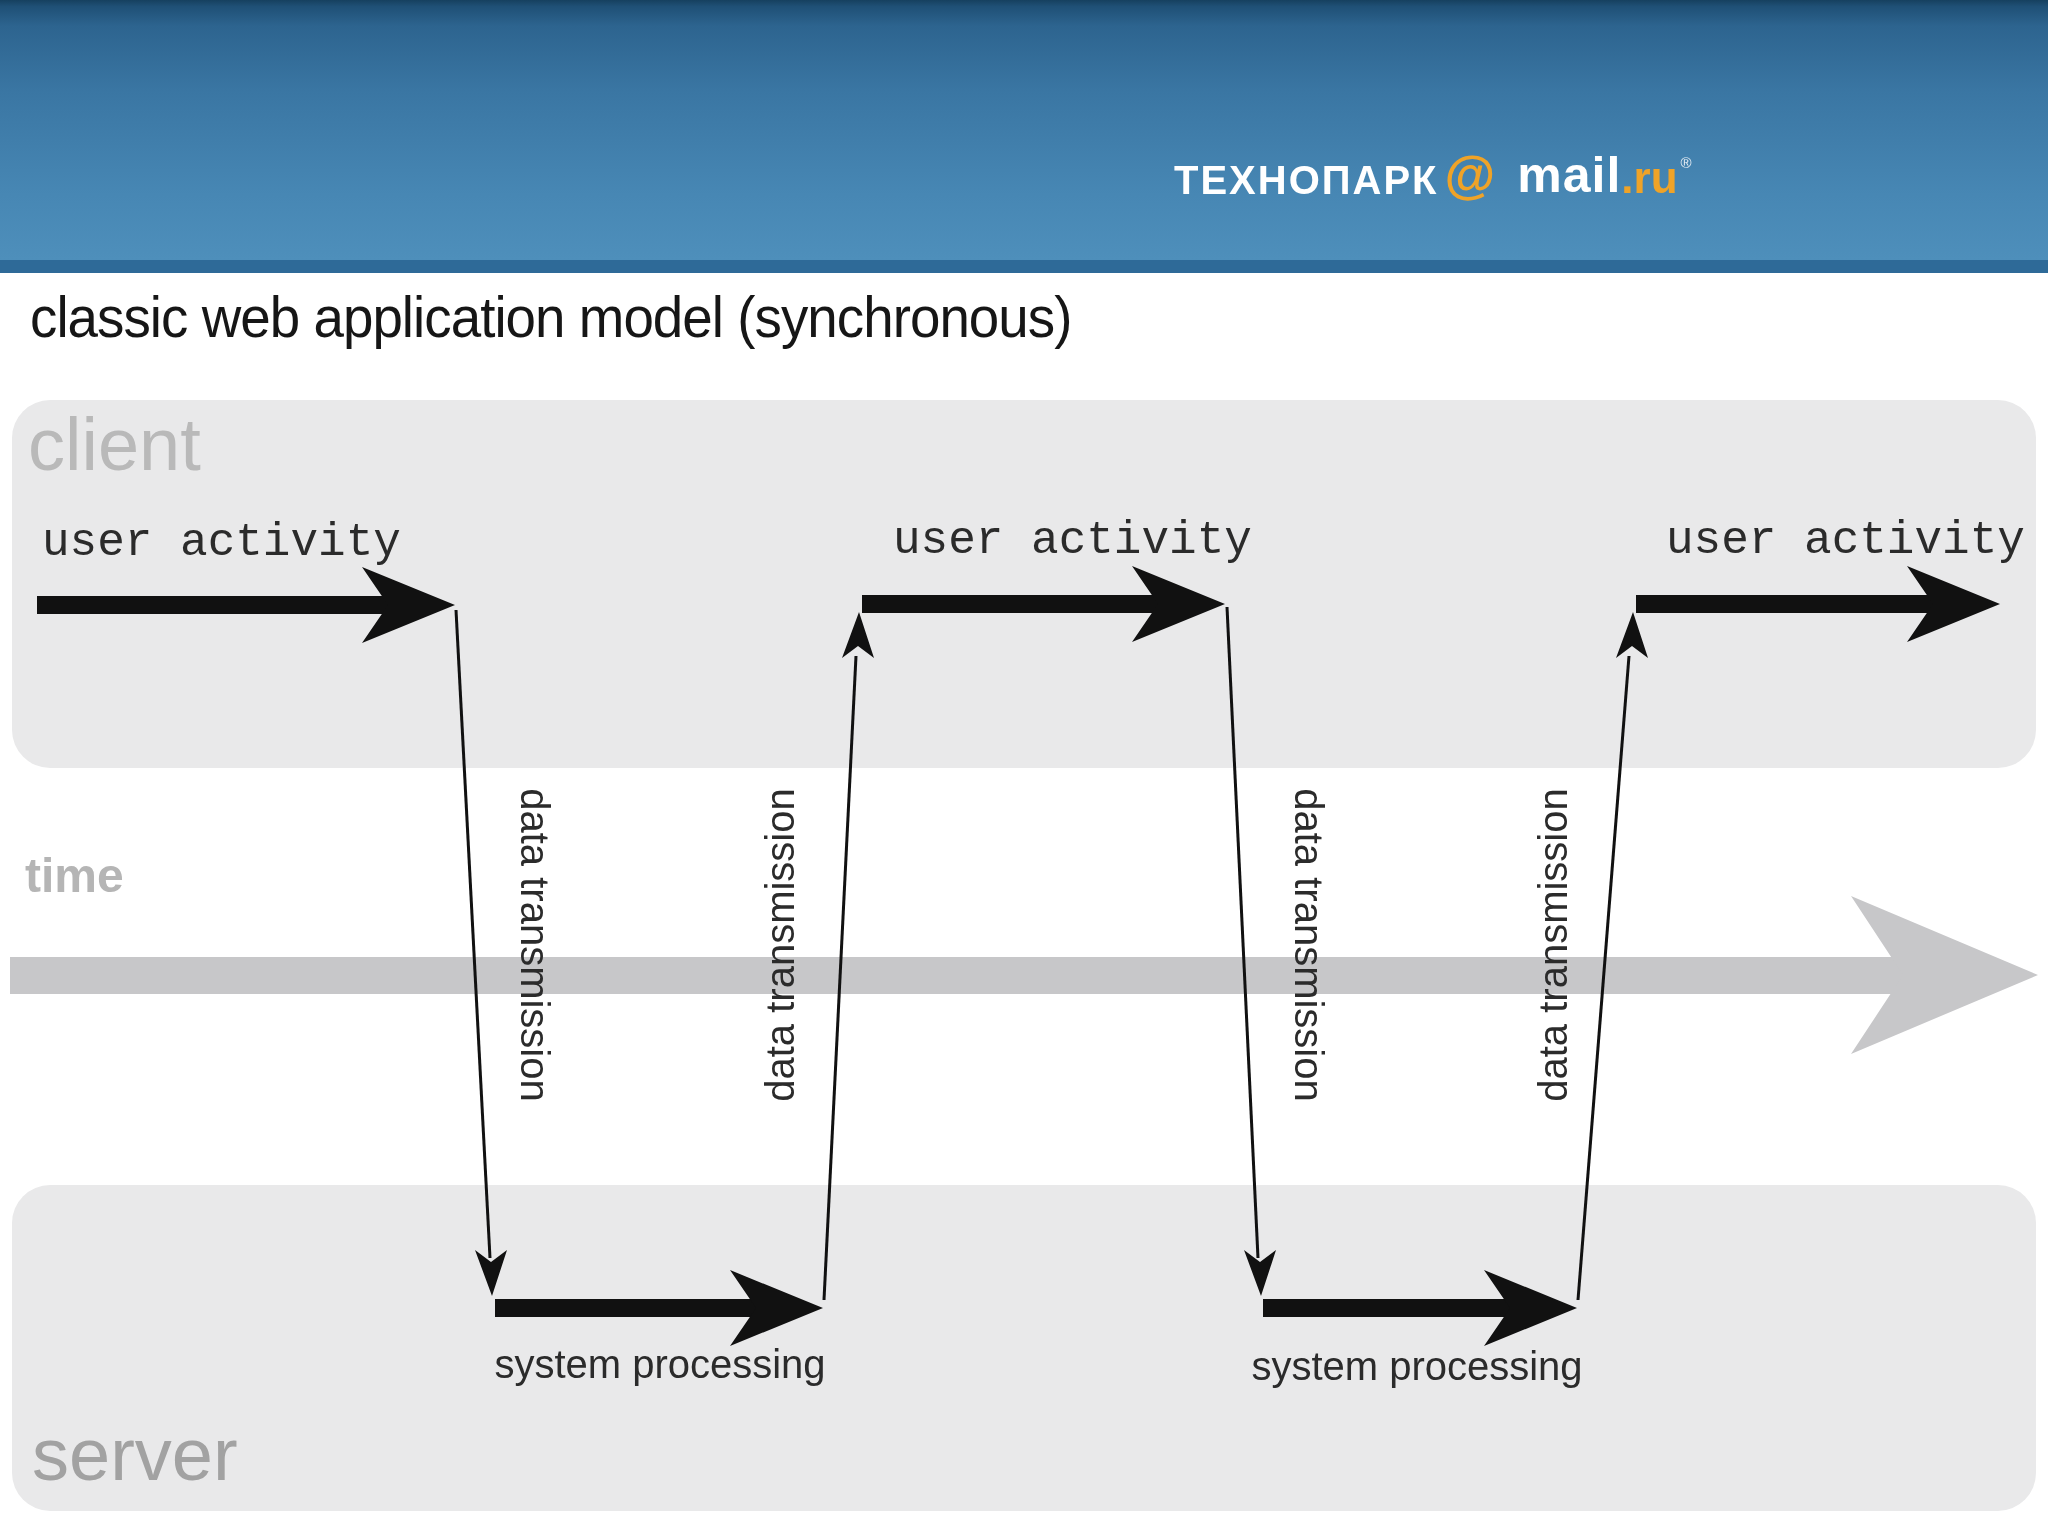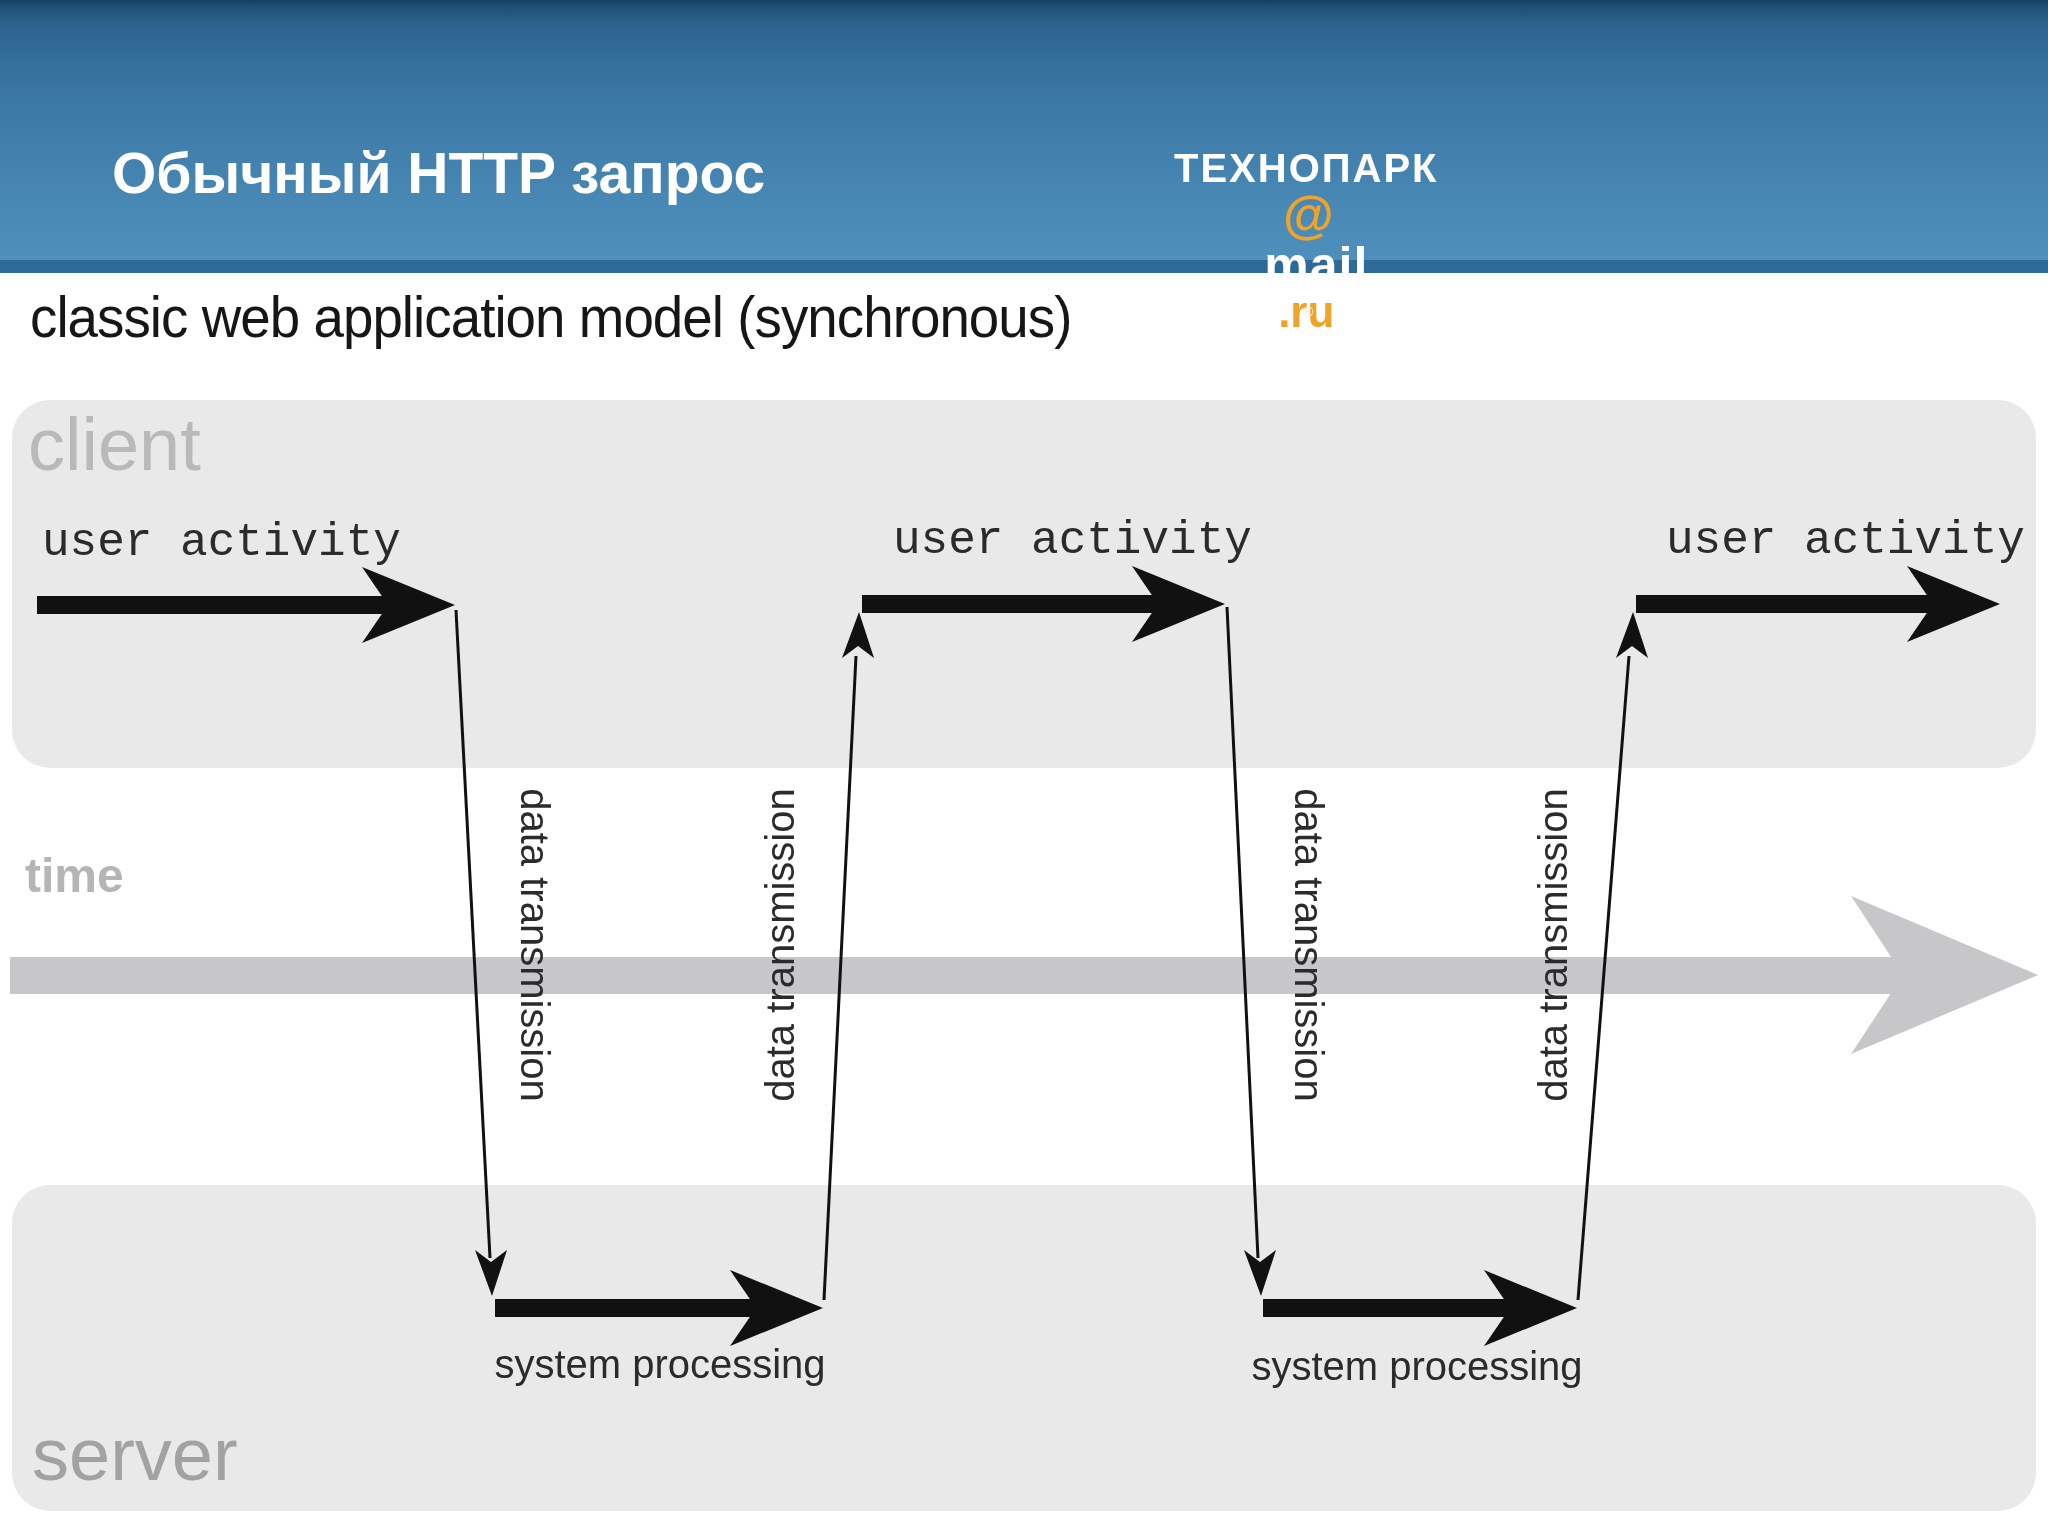--- a/index.html
+++ b/index.html
@@ -11,22 +11,22 @@
   .hdr{
     position:absolute;left:0;top:0;width:2048px;height:260px;
     background:linear-gradient(180deg,#16405f 0%,#1f5076 2.5%,#2d648f 10%,#3a76a3 35%,#4787b4 75%,#4e8fbb 100%);
     border-bottom:13px solid #2e6a98;
   }
   .hdr-title{
     position:absolute;left:112px;top:140px;margin:0;
     font-size:57px;font-weight:bold;color:#ffffff;letter-spacing:0px;
   }
   .logo{
-    position:absolute;left:1174px;top:148px;display:flex;align-items:center;
-    white-space:nowrap;line-height:1;flex-direction:column;
+    position:absolute;left:1174px;top:148px;display:flex;align-items:flex-end;
+    white-space:nowrap;line-height:1;
   }
   .logo .tp{font-size:40px;font-weight:bold;color:#ffffff;letter-spacing:2px;}
   .logo .at{font-size:52px;font-weight:bold;color:#efa328;margin:0 2px 0 6px;}
   .logo .ml{font-size:50px;font-weight:bold;color:#ffffff;letter-spacing:1px;margin-left:20px;}
   .logo .ru{font-size:44px;font-weight:bold;color:#efa328;}
   .logo .reg{font-size:15px;color:#e8eef4;position:relative;top:-30px;margin-left:3px;}
   
   .subtitle{
     position:absolute;left:30px;top:284px;margin:0;
     font-size:57px;font-weight:normal;color:#161616;letter-spacing:-1px;
@@ -61,21 +61,20 @@
   .ink{fill:#111111;}
   .ink-line{stroke:#111111;stroke-width:3;fill:none;}
   .time-gray{fill:#c7c7c9;}
 </style>
 </head>
 <body>
 
 <div class="slide">
 
   <div class="hdr">
-    <h1 class="hdr-title">Обычный HTTP запрос</h1>
     <div class="logo">
       <span class="tp">ТЕХНОПАРК</span>
       <span class="at">@</span>
       <span class="ml">mail</span>
       <span class="ru">.ru</span>
       <span class="reg">®</span>
     </div>
   </div>
 
   <h2 class="subtitle">classic web application model (synchronous)</h2>

